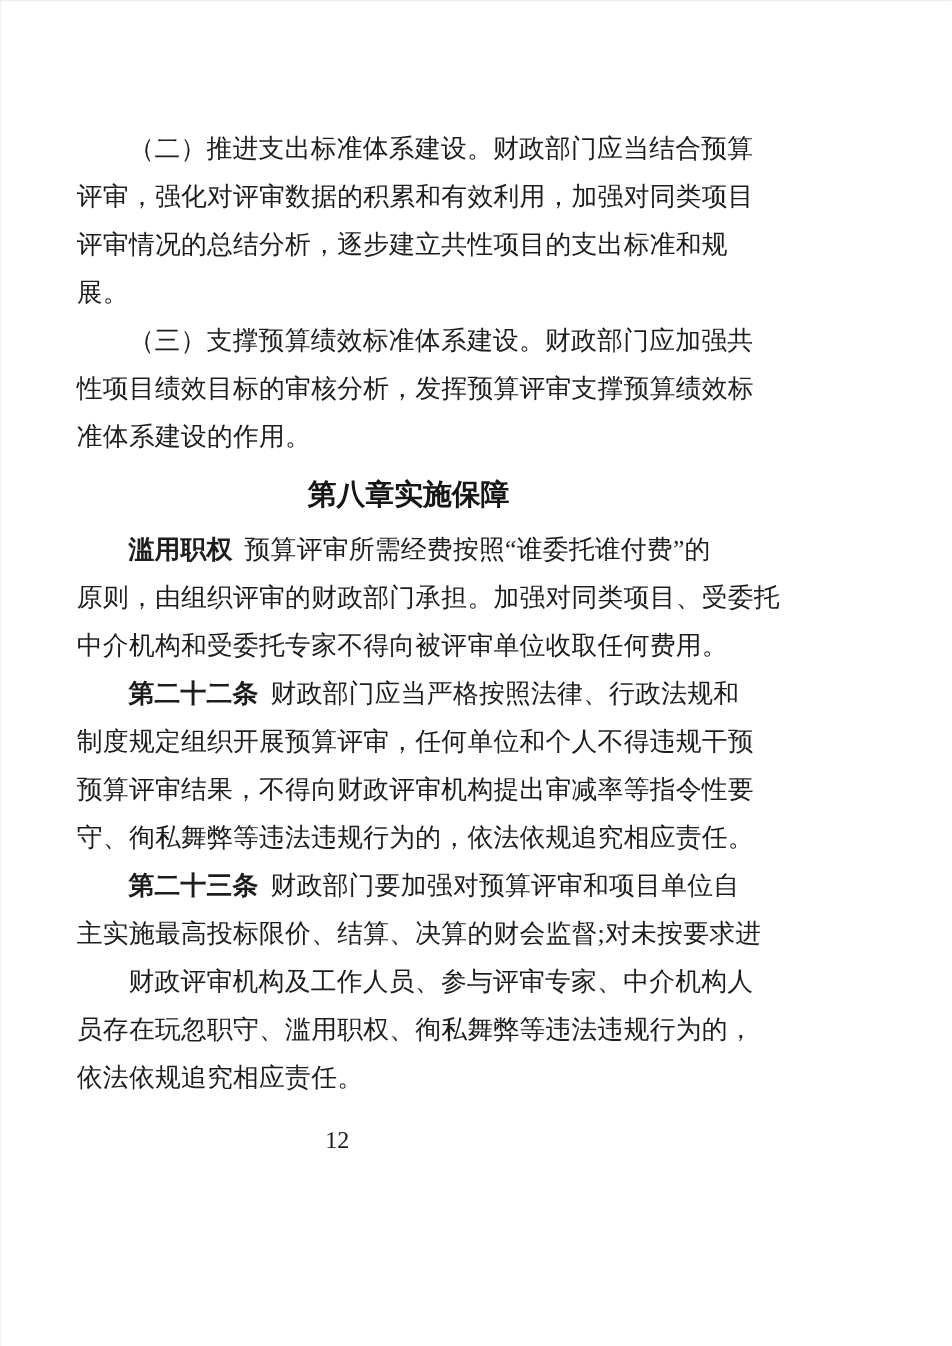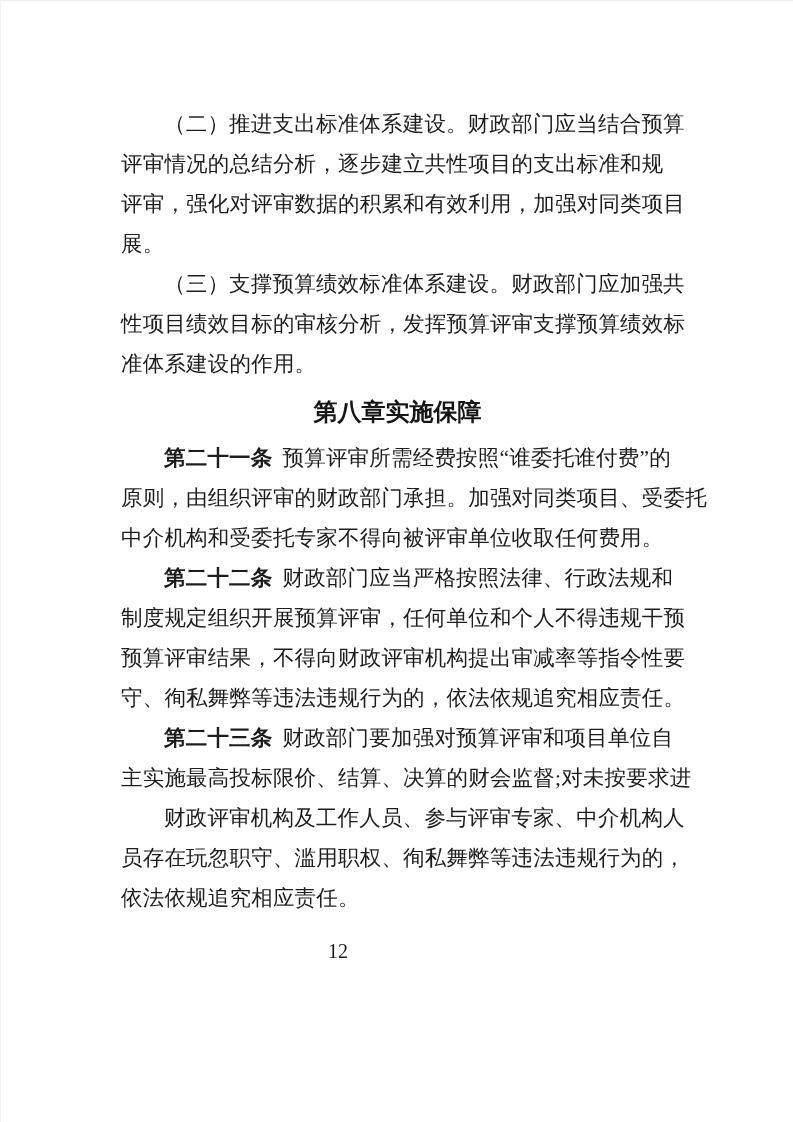--- a/index.html
+++ b/index.html
@@ -14,21 +14,21 @@
     background: #ffffff;
     box-sizing: border-box;
     border-top: 1px solid #ededed;
     border-left: 1px solid #f3f3f3;
     overflow: hidden;
     font-family: "Liberation Serif", "DejaVu Serif", serif;
     color: #1d1d1d;
   }
   .content {
     padding-top: 103px;
-    padding-left: 120px;
+    padding-left: 63px;
     width: 560px;
   }
   .line {
     height: 40px;
     line-height: 40px;
     font-size: 21.5px;
     letter-spacing: 0.2px;
     white-space: nowrap;
   }
   .line.indent {
@@ -64,39 +64,39 @@
   }
 </style>
 </head>
 <body>
 
 <div class="page">
   <div class="content">
 
     <div class="para">
       <div class="line indent">（二）推进支出标准体系建设。财政部门应当结合预算</div>
+      <div class="line">评审，强化对评审数据的积累和有效利用，加强对同类项目</div>
       <div class="line">评审情况的总结分析，逐步建立共性项目的支出标准和规</div>
-      <div class="line">评审，强化对评审数据的积累和有效利用，加强对同类项目</div>
       <div class="line">展。</div>
     </div>
 
     <div class="para">
       <div class="line indent">（三）支撑预算绩效标准体系建设。财政部门应加强共</div>
       <div class="line">性项目绩效目标的审核分析，发挥预算评审支撑预算绩效标</div>
       <div class="line">准体系建设的作用。</div>
     </div>
 
     <div class="chapter-heading">
       <span>第八章</span>
       <span>实施保障</span>
     </div>
 
     <div class="para">
       <div class="line indent">
-        <span class="lead">第二十一条</span><span>预算评审所需经费按照“谁委托谁付费”的</span>
+        <span class="lead">滥用职权</span><span>预算评审所需经费按照“谁委托谁付费”的</span>
       </div>
       <div class="line">原则，由组织评审的财政部门承担。加强对同类项目、受委托</div>
       <div class="line">中介机构和受委托专家不得向被评审单位收取任何费用。</div>
     </div>
 
     <div class="para">
       <div class="line indent">
         <span class="lead">第二十二条</span><span>财政部门应当严格按照法律、行政法规和</span>
       </div>
       <div class="line">制度规定组织开展预算评审，任何单位和个人不得违规干预</div>

